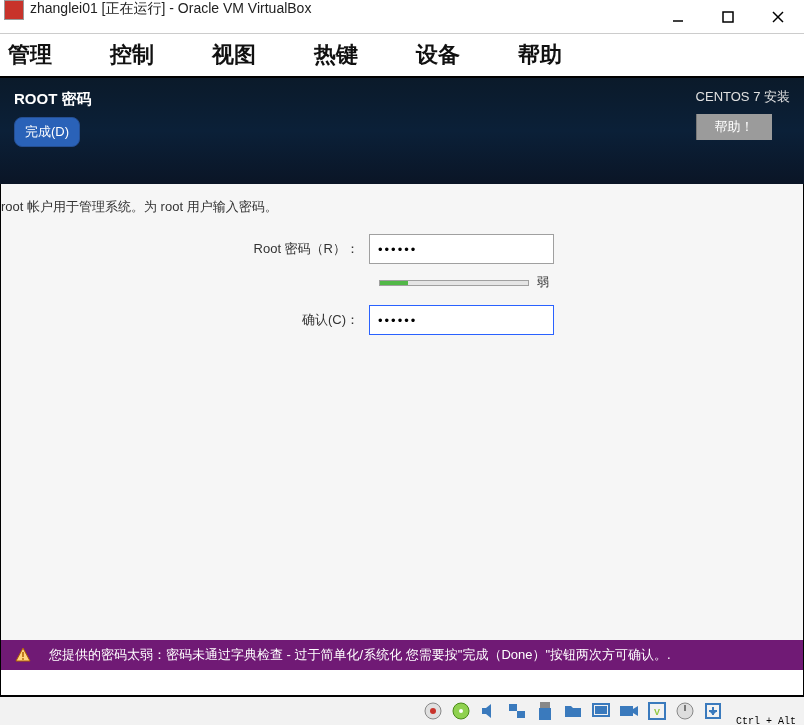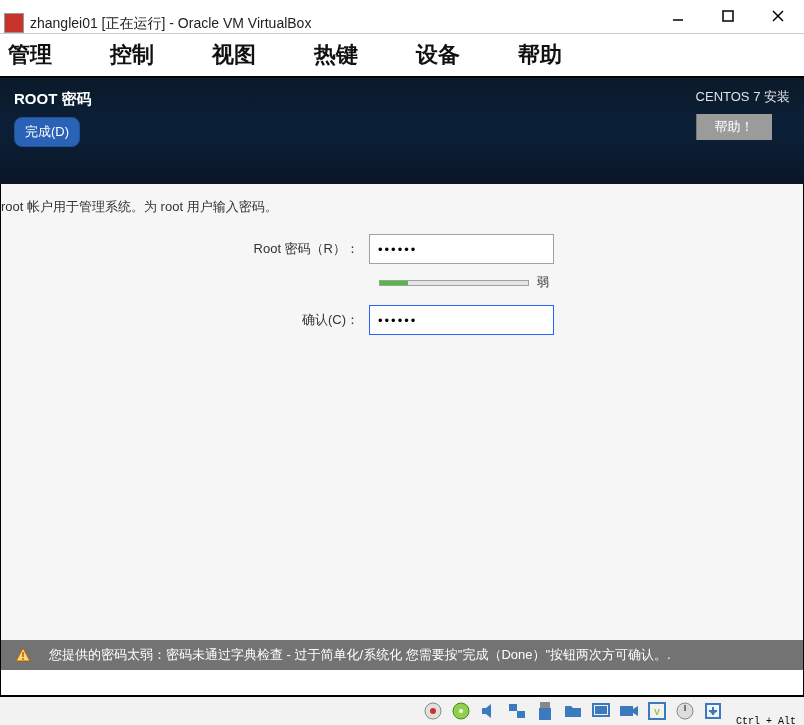--- a/index.html
+++ b/index.html
@@ -1,20 +1,20 @@
 <!DOCTYPE html>
 <html><head>
 <meta charset="utf-8">
 <style>
   * { box-sizing: border-box; }
   html, body { margin:0; padding:0; font-family: "Segoe UI", "Microsoft YaHei", sans-serif; }
   body { width:804px; height:725px; background:#fff; overflow:hidden; }
 
   
-  .titlebar { height:34px; display:flex; align-items:flex-end; padding:0 4px; gap:6px; border-bottom:1px solid #ccc; }
+  .titlebar { height:34px; display:flex; align-items:flex-start; padding:0 4px; gap:6px; border-bottom:1px solid #ccc; }
   .titlebar-icon { width:20px; height:20px; background:#c8332b; border:1px solid #999; display:inline-block; }
   .titlebar-title { flex:1; font-size:14px; color:#222; }
   .win-btn { width:44px; height:34px; display:flex; align-items:center; justify-content:center; cursor:pointer; }
   .win-btn svg { width:14px; height:14px; }
 
   
   .menubar { height:44px; display:flex; align-items:center; padding:0 8px; gap:58px; border-bottom:2px solid #000;font-weight:bold; }
   .menubar-item { font-size:22px; color:#111; cursor:pointer; }
 
   
@@ -39,21 +39,21 @@
   .row { display:flex; align-items:center; justify-content:flex-start; padding-left:238px; margin-bottom:10px; }
   .label { width:130px; text-align:right; font-size:13px; color:#333; padding-right:10px; }
   .input { width:185px; height:30px; border:1px solid #a0a0a0; background:#fff; padding:0 8px; font-size:13px; letter-spacing:2px; }
   .input.focused { border:1px solid #2a62ff; outline:none; }
   .strength-row { display:flex; align-items:center; justify-content:flex-start; padding-left:378px; margin-bottom:14px; }
   .strength-bar { width:150px; height:6px; border:1px solid #a0a0a0; background:#e5e5e5; position:relative; margin-right:8px; }
   .strength-fill { position:absolute; left:0; top:0; bottom:0; width:28px; background:#52b848; }
   .strength-label { font-size:12px; color:#333; }
 
   
-  .warning { position:absolute; left:1px; right:1px; bottom:55px; height:30px; background:#737373; color:#fff; font-size:13px; display:flex; align-items:center; padding:0 14px; gap:18px; }
+  .warning { position:absolute; left:1px; right:1px; bottom:55px; height:30px; background:#701a75; color:#fff; font-size:13px; display:flex; align-items:center; padding:0 14px; gap:18px; }
   .warn-icon { width:16px; height:16px; }
 
   
   .statusbar { position:absolute; left:0; right:0; bottom:0; height:30px; background:#f2f2f2; border-top:2px solid #000; display:flex; align-items:center; justify-content:flex-end; padding:0 8px; gap:6px; }
   .sb-icon { width:22px; height:22px; display:flex; align-items:center; justify-content:center; }
   .sb-icon svg { width:22px; height:22px; }
   .hostkey { font-family: Liberation Mono, monospace; font-size:10px; margin-left:6px;margin-top:20px; }
 
   .thin-border { position:absolute; top:78px; left:0; right:0; bottom:0; border:1px solid #000; pointer-events:none; }
 </style>

